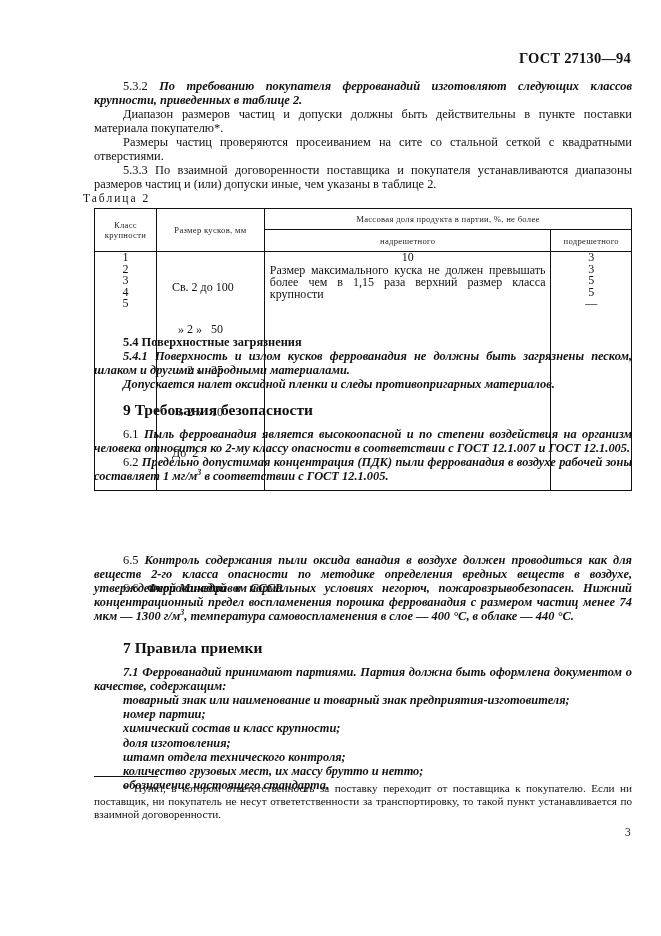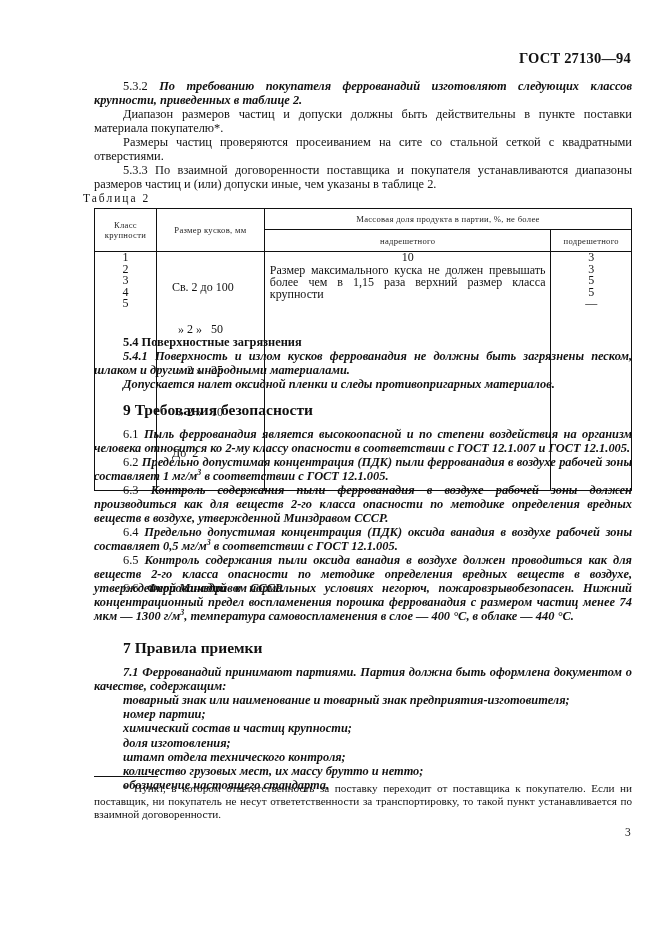--- a/index.html
+++ b/index.html
@@ -91,43 +91,35 @@
 
   <div class="h2" style="top:401px;">9 Требования безопасности</div>
   <div class="p ind" style="top:427px;">
     <span>6.1</span>
     <span class="it">Пыль феррованадия является высокоопасной и по степени воздействия на организм человека относится ко 2-му классу опасности в соответствии с ГОСТ 12.1.007 и ГОСТ 12.1.005.</span>
   </div>
   <div class="p ind" style="top:455px;">
     <span>6.2</span>
     <span class="it"><span>Предельно допустимая концентрация (ПДК) пыли феррованадия в воздухе рабочей зоны составляет 1 мг/м</span><sup>3</sup><span> в соответствии с ГОСТ 12.1.005.</span></span>
   </div>
-  <div class="p ind" style="top:483px;">
-    <span>6.3</span>
-    <span class="it">Контроль содержания пыли феррованадия в воздухе рабочей зоны должен производиться как для веществ 2-го класса опасности по методике определения вредных веществ в воздухе, утвержденной Минздравом СССР.</span>
-  </div>
-  <div class="p ind" style="top:525px;">
-    <span>6.4</span>
-    <span class="it"><span>Предельно допустимая концентрация (ПДК) оксида ванадия в воздухе рабочей зоны составляет 0,5 мг/м</span><sup>3</sup><span> в соответствии с ГОСТ 12.1.005.</span></span>
-  </div>
   <div class="p ind" style="top:553px;">
     <span>6.5</span>
     <span class="it">Контроль содержания пыли оксида ванадия в воздухе должен проводиться как для веществ 2-го класса опасности по методике определения вредных веществ в воздухе, утвержденной Минздравом СССР.</span>
   </div>
   <div class="p ind" style="top:581px;">
     <span>6.6</span>
     <span class="it"><span>Феррованадий в нормальных условиях негорюч, пожаровзрывобезопасен. Нижний концентрационный предел воспламенения порошка феррованадия с размером частиц менее 74 мкм — 1300 г/м</span><sup>3</sup><span>, температура самовоспламенения в слое — 400 °С, в облаке — 440 °С.</span></span>
   </div>
 
   <div class="h2" style="top:639px;">7 Правила приемки</div>
   <div class="p ind it" style="top:665px;">7.1 Феррованадий принимают партиями. Партия должна быть оформлена документом о качестве, содержащим:</div>
   <div class="p it" style="top:693px; left:91px; width:509px; text-align:left;">
     <div>товарный знак или наименование и товарный знак предприятия-изготовителя;</div>
     <div>номер партии;</div>
-    <div>химический состав и частиц крупности;</div>
+    <div>химический состав и класс крупности;</div>
     <div>доля изготовления;</div>
     <div>штамп отдела технического контроля;</div>
     <div>количество грузовых мест, их массу брутто и нетто;</div>
     <div>обозначение настоящего стандарта.</div>
   </div>
 
   <div class="fnrule"></div>
   <div class="fn ind">* Пункт, в котором ответетственность за поставку переходит от поставщика к покупателю. Если ни поставщик, ни покупатель не несут ответетственности за транспортировку, то такой пункт устанавливается по взаимной договоренности.</div>
 
   <div class="pnum">3</div>

